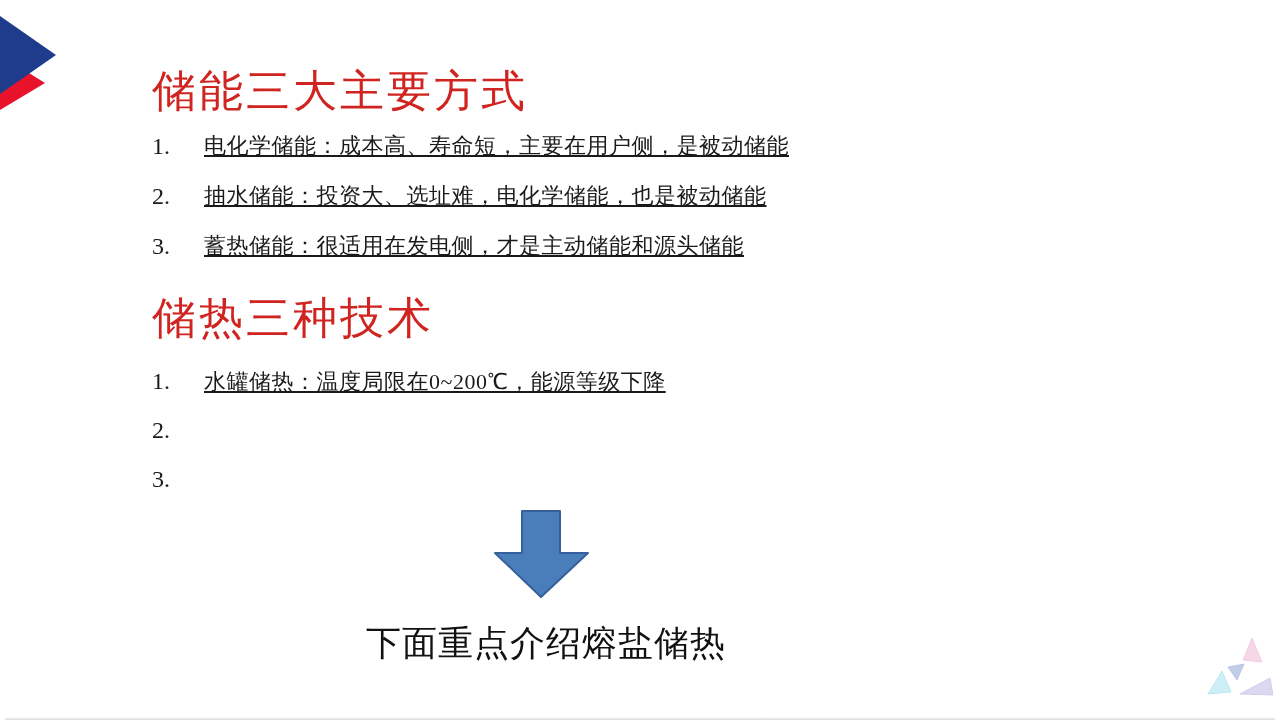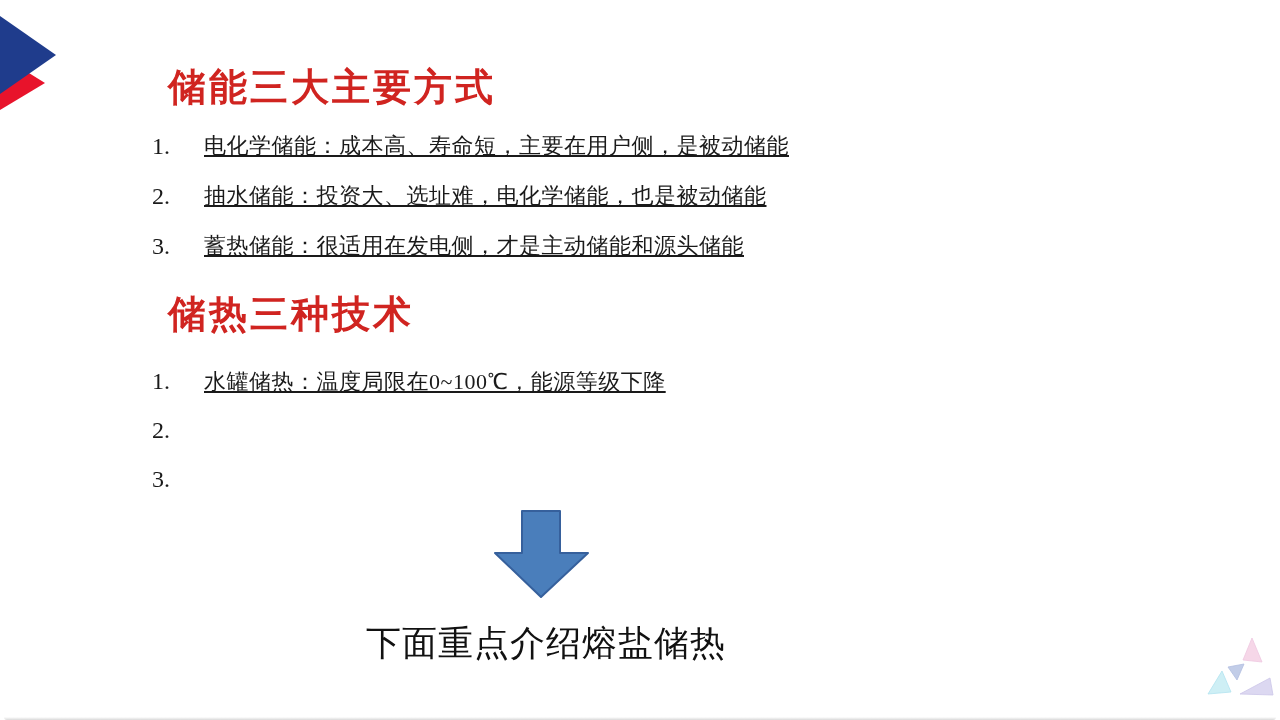--- a/index.html
+++ b/index.html
@@ -19,24 +19,24 @@
     height: 3px;
     background: linear-gradient(#ffffff, #d9d9d9);
     border-radius: 0 0 8px 8px;
   }
   .corner-deco {
     position: absolute;
     top: 0; left: 0;
   }
   .heading {
     position: absolute;
-    left: 168px;
+    left: 152px;
     font-family: "Liberation Sans", sans-serif;
-    font-weight: bold;
-    font-size: 38px;
+    font-weight: normal;
+    font-size: 44px;
     letter-spacing: 3px;
     color: #d02420;
     white-space: nowrap;
   }
   #heading-1 { top: 62px; }
   #heading-2 { top: 289px; }
   .num-list {
     position: absolute;
     left: 152px;
     list-style: none;
@@ -106,21 +106,21 @@
       <span class="li-num">3.</span>
       <span class="li-text">蓄热储能：很适用在发电侧，才是主动储能和源头储能</span>
     </li>
   </ol>
 
   <div class="heading" id="heading-2">储热三种技术</div>
 
   <ol class="num-list" id="list-2">
     <li>
       <span class="li-num">1.</span>
-      <span class="li-text">水罐储热：温度局限在0~100℃，能源等级下降</span>
+      <span class="li-text">水罐储热：温度局限在0~200℃，能源等级下降</span>
     </li>
     <li>
       <span class="li-num">2.</span>
     </li>
     <li>
       <span class="li-num">3.</span>
     </li>
   </ol>
 
   <svg class="down-arrow" width="95" height="88" viewBox="0 0 95 88">

